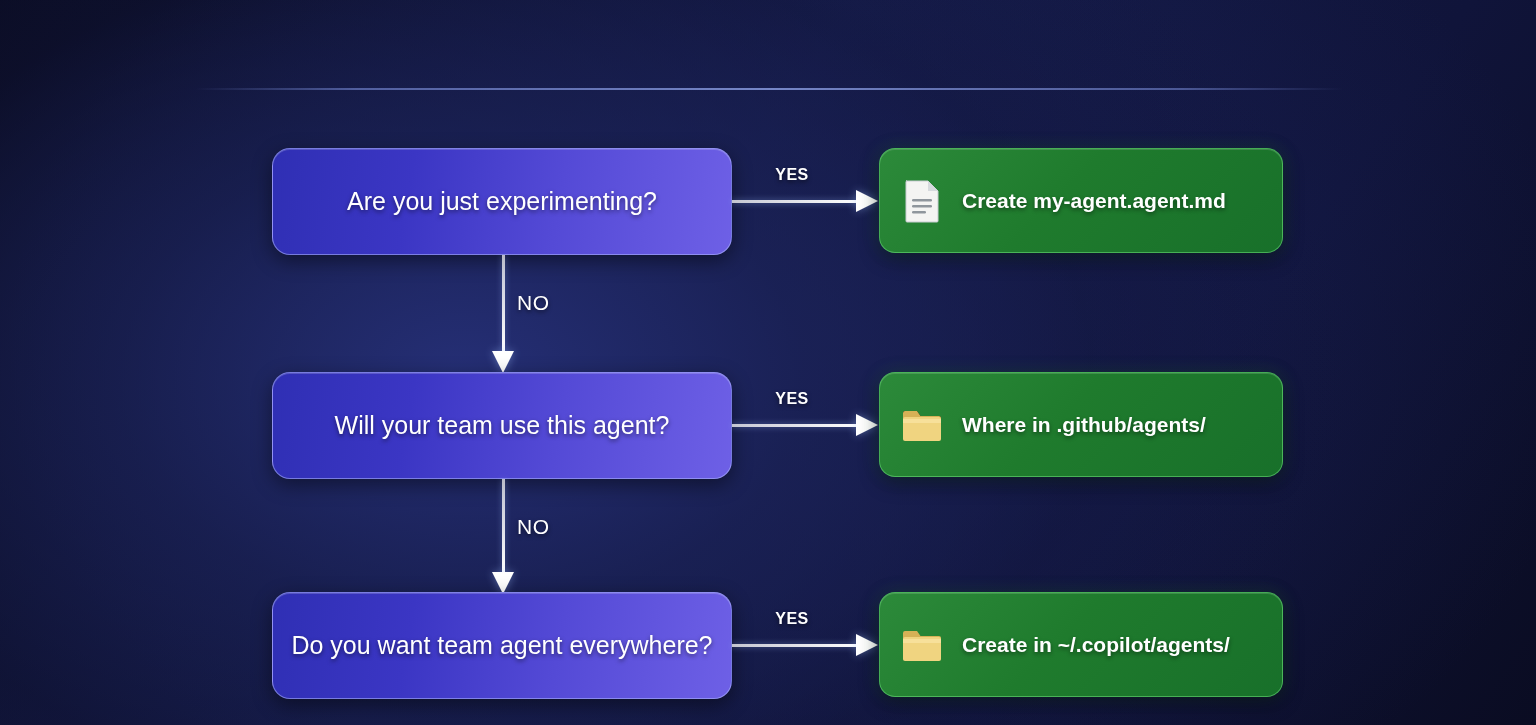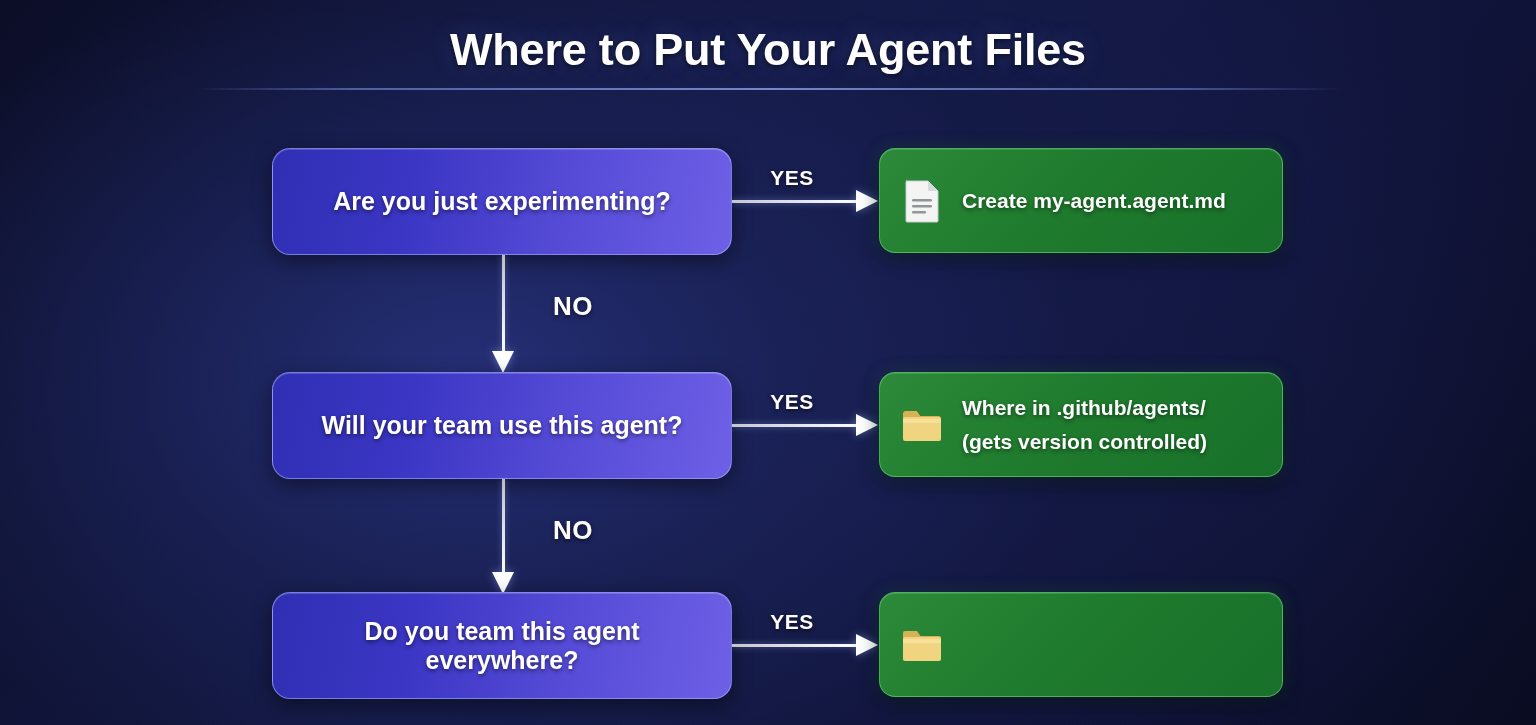--- a/index.html
+++ b/index.html
@@ -50,21 +50,21 @@
     position:absolute; left:272px;
     width:460px; height:107px;
     border-radius:18px;
     background:linear-gradient(100deg, #2f2fb4 0%, #3b36c4 30%, #544ad6 62%, #6e60e6 100%);
     border:1.5px solid rgba(176,186,255,0.55);
     box-shadow:0 6px 20px rgba(0,0,0,0.45), inset 0 1px 0 rgba(255,255,255,0.18);
     display:flex; align-items:center; justify-content:center;
   }
   .decision-label {
     color:#ffffff;
-    font-size:25px; font-weight:bold;
+    font-size:25px; font-weight:normal;
     text-align:center;
     text-shadow:0 2px 4px rgba(0,0,0,0.5);
     padding:0 14px;
   }
 
   
   .result-box {
     position:absolute; left:879px;
     width:404px; height:105px;
     border-radius:16px;
@@ -87,21 +87,21 @@
   .box-icon { flex:0 0 auto; width:48px; height:48px; }
 
   
   .yes-arrow {
     position:absolute; left:732px; top:0;
     width:148px; height:107px;
   }
   .yes-label {
     position:absolute; left:0; top:18px; width:120px;
     text-align:center;
-    color:#ffffff; font-size:21px; font-weight:bold;
+    color:#ffffff; font-size:16px; font-weight:bold;
     letter-spacing:0.5px;
     text-shadow:0 2px 4px rgba(0,0,0,0.55);
   }
   .yes-line {
     position:absolute; left:0; top:52px;
     width:126px; height:3px;
     background:linear-gradient(to right, rgba(255,255,255,0.75), #ffffff);
     box-shadow:0 0 6px rgba(160,190,255,0.45);
   }
   .yes-head {
@@ -126,33 +126,31 @@
   .no-head {
     position:absolute; left:47px; bottom:0;
     width:0; height:0;
     border-left:11px solid transparent;
     border-right:11px solid transparent;
     border-top:22px solid #ffffff;
     filter:drop-shadow(0 0 5px rgba(160,190,255,0.45));
   }
   .no-label {
     position:absolute; left:72px; top:36px;
-    color:#ffffff; font-size:26px; font-weight:bold;
+    color:#ffffff; font-size:21px; font-weight:normal;
     letter-spacing:0.5px;
     text-shadow:0 2px 4px rgba(0,0,0,0.55);
-    margin-left:36px;
   }
 </style>
 </head>
 <body>
 
 <div id="slide">
 
   <div id="title-area">
-    <div id="page-title">Where to Put Your Agent Files</div>
     <div id="title-divider"></div>
   </div>
 
   <div class="flow-row" id="row-0">
     <div class="decision-box">
       <span class="decision-label">Are you just experimenting?</span>
     </div>
 
     <div class="yes-arrow">
       <span class="yes-label">YES</span>
@@ -197,48 +195,48 @@
       <span class="box-icon">
         <svg viewBox="0 0 48 48" width="48" height="48">
           <path d="M5 12 a2 2 0 0 1 2 -2 h12 l3.5 5 H41 a2 2 0 0 1 2 2 v20 a2 2 0 0 1 -2 2 H7 a2 2 0 0 1 -2 -2 z" fill="#d9b košer"></path>
           <path d="M5 12 a2 2 0 0 1 2 -2 h12 l3.5 5 H41 a2 2 0 0 1 2 2 v20 a2 2 0 0 1 -2 2 H7 a2 2 0 0 1 -2 -2 z" fill="#d6b156"></path>
           <path d="M5 18 a2 2 0 0 1 2 -2 h34 a2 2 0 0 1 2 2 v20 a2 2 0 0 1 -2 2 H7 a2 2 0 0 1 -2 -2 z" fill="#f0d480"></path>
           <path d="M5 18 h38 v4 H5 z" fill="#f7e09a"></path>
         </svg>
       </span>
       <span class="result-text">
         <span class="result-line">Where in .github/agents/</span>
-        <span class="result-line">(gets version controlled)</span>
       </span>
     </div>
   </div>
 
   <div class="no-arrow" id="no-arrow-1">
     <span class="no-line"></span>
     <span class="no-head"></span>
     <span class="no-label">NO</span>
   </div>
 
   <div class="flow-row" id="row-2">
     <div class="decision-box">
-      <span class="decision-label">Do you team this agent everywhere?</span>
+      <span class="decision-label">Do you want team agent everywhere?</span>
     </div>
 
     <div class="yes-arrow">
       <span class="yes-label">YES</span>
       <span class="yes-line"></span>
       <span class="yes-head"></span>
     </div>
 
     <div class="result-box">
       <span class="box-icon">
         <svg viewBox="0 0 48 48" width="48" height="48">
           <path d="M5 12 a2 2 0 0 1 2 -2 h12 l3.5 5 H41 a2 2 0 0 1 2 2 v20 a2 2 0 0 1 -2 2 H7 a2 2 0 0 1 -2 -2 z" fill="#d6b156"></path>
           <path d="M5 18 a2 2 0 0 1 2 -2 h34 a2 2 0 0 1 2 2 v20 a2 2 0 0 1 -2 2 H7 a2 2 0 0 1 -2 -2 z" fill="#f0d480"></path>
           <path d="M5 18 h38 v4 H5 z" fill="#f7e09a"></path>
         </svg>
       </span>
       <span class="result-text">
+        <span class="result-line">Create in ~/.copilot/agents/</span>
       </span>
     </div>
   </div>
 
 </div>
 
 </body></html>

